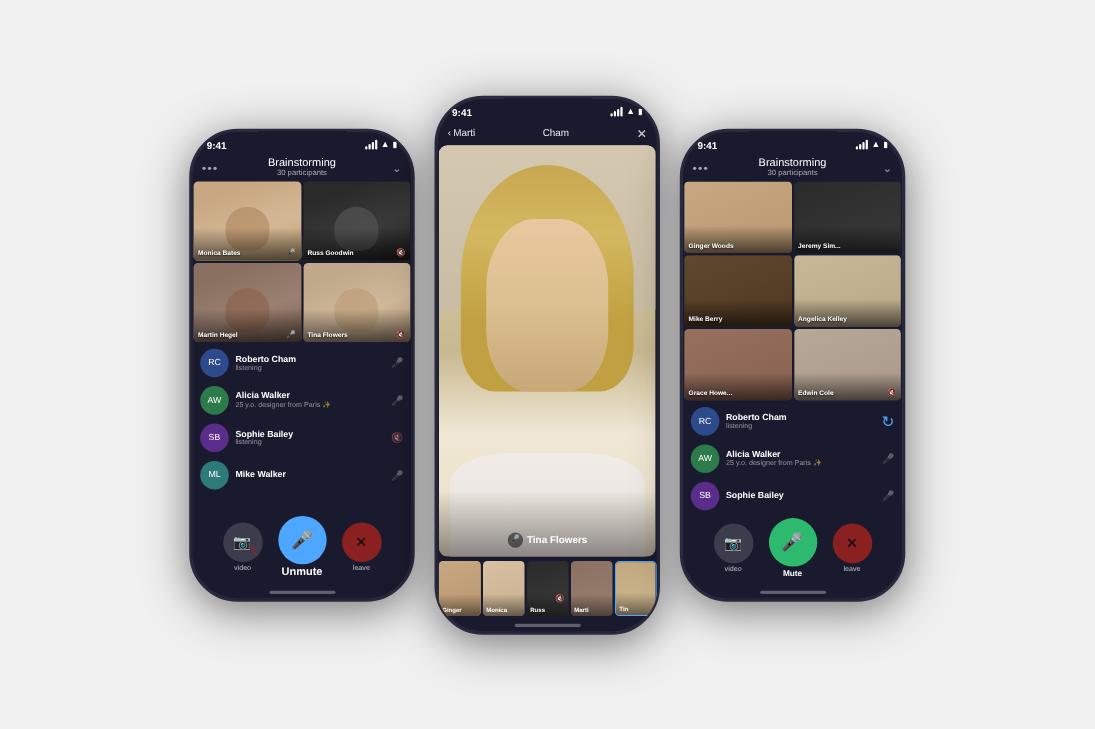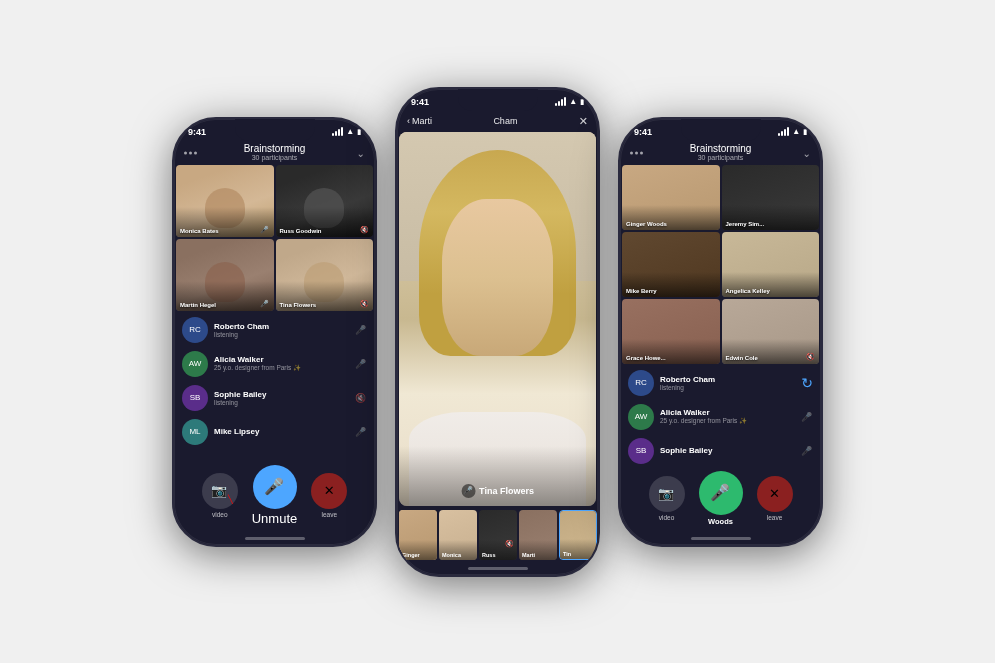--- a/index.html
+++ b/index.html
@@ -421,40 +421,40 @@
         <div class="participant-info">
           <div class="participant-name">Sophie Bailey</div>
           <div class="participant-status">listening</div>
         </div>
         <span class="participant-mic">🔇</span>
       </div>
 
       <div class="participant-item">
         <div class="participant-avatar av-teal" style="font-size:8px">ML</div>
         <div class="participant-info">
-          <div class="participant-name">Mike Lipsey</div>
+          <div class="participant-name">Mike Walker</div>
           <div class="participant-status"></div>
         </div>
         <span class="participant-mic">🎤</span>
       </div>
     </div>
 
     <div class="controls">
       <div class="control-btn">
         <div class="btn-circle btn-video" style="position:relative">
           <span style="font-size:13px">📷</span>
           <span style="position:absolute;bottom:5px;right:5px;font-size:8px;color:red">╲</span>
         </div>
         <span class="btn-label">video</span>
       </div>
       <div class="control-btn">
         <div class="btn-circle btn-mute-active">
           <span style="font-size:16px">🎤</span>
         </div>
-        <span class="btn-label" style="color:white;font-size:13px;font-weight:400">Unmute</span>
+        <span class="btn-label" style="color:white;font-size:10px;font-weight:700">Unmute</span>
       </div>
       <div class="control-btn">
         <div class="btn-circle btn-leave">
           <span style="font-size:13px">✕</span>
         </div>
         <span class="btn-label">leave</span>
       </div>
     </div>
 
     <div class="bottom-bar"></div>
@@ -647,21 +647,21 @@
       <div class="control-btn">
         <div class="btn-circle" style="background:rgba(255,255,255,0.15);width:36px;height:36px;">
           <span style="font-size:13px">📷</span>
         </div>
         <span class="btn-label">video</span>
       </div>
       <div class="control-btn">
         <div class="btn-circle btn-mute-green">
           <span style="font-size:16px">🎤</span>
         </div>
-        <span class="btn-label" style="color:white;font-size:7.5px;font-weight:600">Woods</span>
+        <span class="btn-label" style="color:white;font-size:7.5px;font-weight:600">Mute</span>
       </div>
       <div class="control-btn">
         <div class="btn-circle btn-leave" style="width:36px;height:36px;">
           <span style="font-size:13px">✕</span>
         </div>
         <span class="btn-label">leave</span>
       </div>
     </div>
 
     <div class="bottom-bar"></div>

